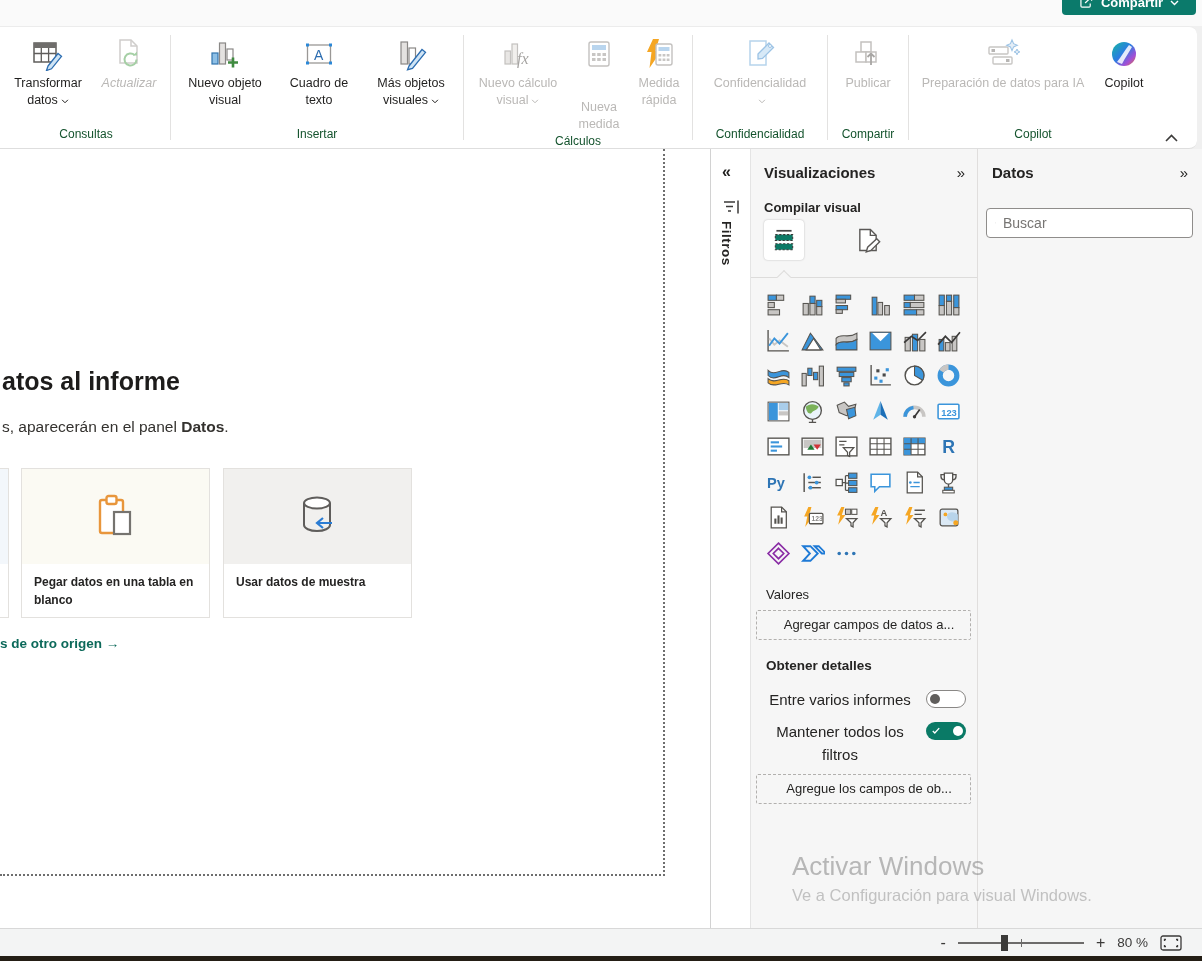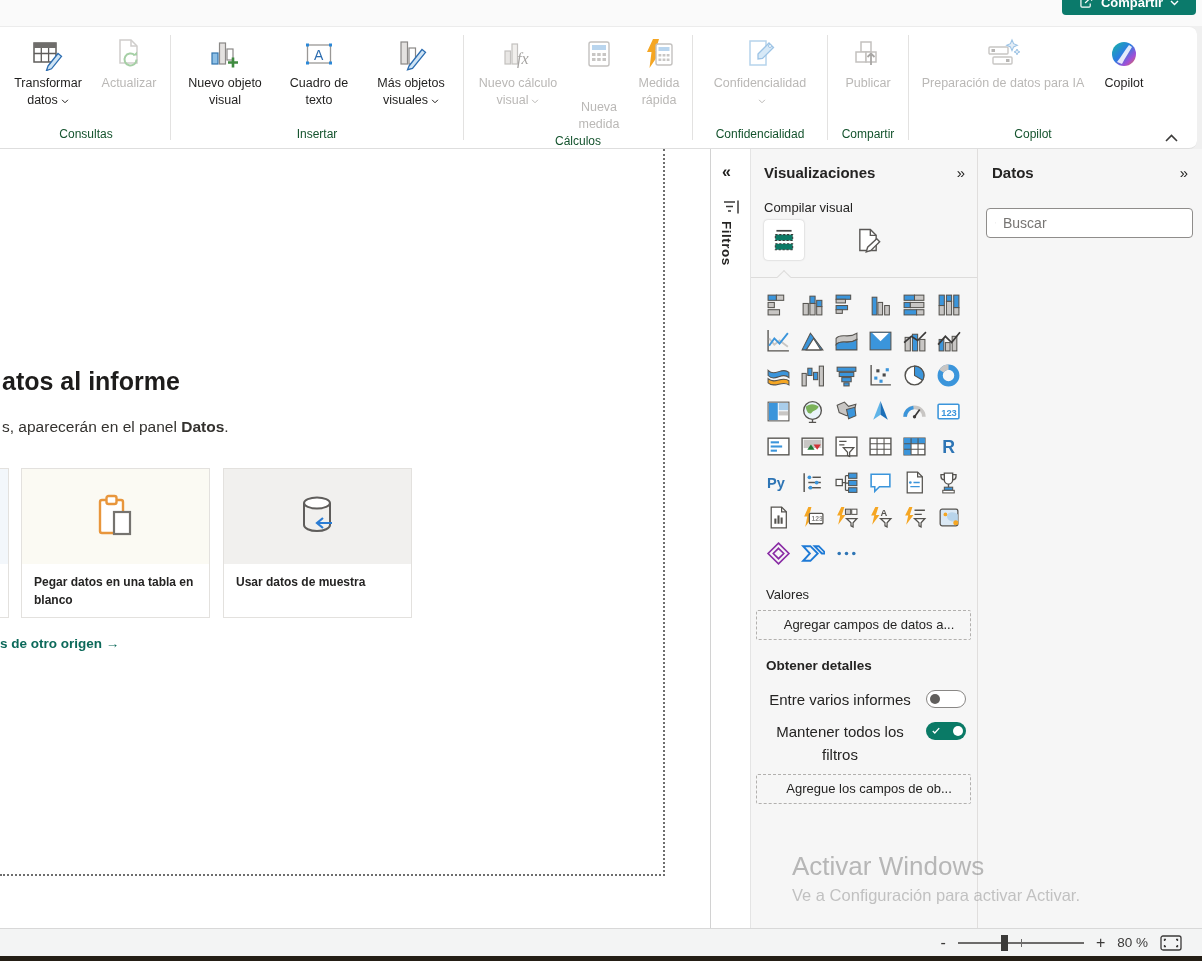--- a/index.html
+++ b/index.html
@@ -58,21 +58,21 @@
   #filters-icon { position:absolute; left:11px; top:50px; }
   #filters-label { position:absolute; left:8px; top:72px; writing-mode:vertical-rl; font-size:13.5px;
     font-weight:700; color:#252423; letter-spacing:.5px; }
 
   
   .panel-title { font-size:15px; font-weight:700; color:#252423; }
   .panel-expand { font-size:15px; color:#252423; cursor:pointer; }
   #viz-panel { position:absolute; left:750px; top:149px; width:227px; height:779px; background:#f6f6f6;
     border-left:1px solid #e4e4e4;text-align:center; }
   #viz-head { position:absolute; left:13px; right:12px; top:15px; display:flex; justify-content:space-between; }
-  #viz-build-label { position:absolute; left:13px; top:51px; font-size:13px; font-weight:400; }
+  #viz-build-label { position:absolute; left:13px; top:51px; font-size:13px; font-weight:700; }
   #viz-tab-build { position:absolute; left:13px; top:71px; width:40px; height:40px; background:#fff;
     border-radius:4px; box-shadow:0 0 2px rgba(0,0,0,.25); display:flex; align-items:center; justify-content:center; cursor:pointer; }
   #viz-tab-format { position:absolute; left:100px; top:74px; width:34px; height:34px; display:flex;
     align-items:center; justify-content:center; cursor:pointer; }
   #viz-divider { position:absolute; left:0; top:128px; width:100%; border-top:1px solid #dddcdb; }
   #viz-caret { position:absolute; left:28px; top:123px; width:10px; height:10px; background:#f6f6f6;
     border-left:1px solid #dddcdb; border-top:1px solid #dddcdb; transform:rotate(45deg); }
   #viz-grid { position:absolute; left:10px; top:138px; display:grid; grid-template-columns:repeat(6,34px);
     grid-auto-rows:35.5px; }
   .vicon { display:flex; align-items:center; justify-content:center; cursor:pointer; border-radius:2px; }
@@ -147,21 +147,21 @@
                 <rect x="2" y="5" width="22" height="19" fill="#fff" stroke="#5f5d5b" stroke-width="1.5"></rect>
                 <rect x="2" y="5" width="22" height="5" fill="#6f6d6b"></rect>
                 <path d="M2 15.5h22M9.3 10v14M16.6 10v14" stroke="#5f5d5b" stroke-width="1.3"></path>
                 <path d="M16 28l10-12.5 3.5 2.8-10 12.5-5 1.7z" fill="#cfe4f5" stroke="#2b6cb0" stroke-width="1.3"></path>
               </svg>
             </div>
             <div class="rlabel">Transformar datos<svg class="rchev" width="8" height="5" viewBox="0 0 9 6">
                 <path d="M1 1l3.5 3.5L8 1" fill="none" stroke="#201f1e" stroke-width="1.2"></path>
               </svg></div>
           </div>
-          <div class="rbtn disabled" style="width: 74px;">
+          <div class="rbtn disabled" style="width: 74px; font-style: italic;">
             <div class="ricon">
               <svg width="33" height="33" viewBox="0 0 33 33" fill="none">
                 <path d="M7 2h11l6 6v17H7z" fill="#fff" stroke="#cfcdcb" stroke-width="1.5"></path>
                 <path d="M18 2v6h6" fill="none" stroke="#cfcdcb" stroke-width="1.5"></path>
                 <path d="M23.5 21.5a6 6 0 1 1-1.8-4.3" fill="none" stroke="#a5cfa5" stroke-width="2"></path>
                 <path d="M24 13.5v4h-4z" fill="#a5cfa5"></path>
               </svg>
             </div>
             <div class="rlabel">Actualizar</div>
           </div>
@@ -775,21 +775,21 @@
   <div id="data-search">
     <svg width="16" height="16" viewBox="0 0 17 17">
       <circle cx="7" cy="7" r="5.2" fill="none" stroke="#6b6967" stroke-width="1.4"></circle>
       <path d="M11 11l4.5 4.5" stroke="#6b6967" stroke-width="1.4"></path>
       </svg>
     <input type="text" placeholder="Buscar" style="">
   </div>
 </div>
 
 <div id="watermark1">Activar Windows</div>
-<div id="watermark2">Ve a Configuración para activar Activar.</div>
+<div id="watermark2">Ve a Configuración para visual Windows.</div>
 
 <div id="statusbar">
   <div id="zoom-controls">
     <span class="zoom-sign">-</span>
     <div id="zoom-track">
       <div class="line"></div>
       <div class="tick"></div>
       <div class="handle"></div>
     </div>
     <span class="zoom-sign">+</span>

